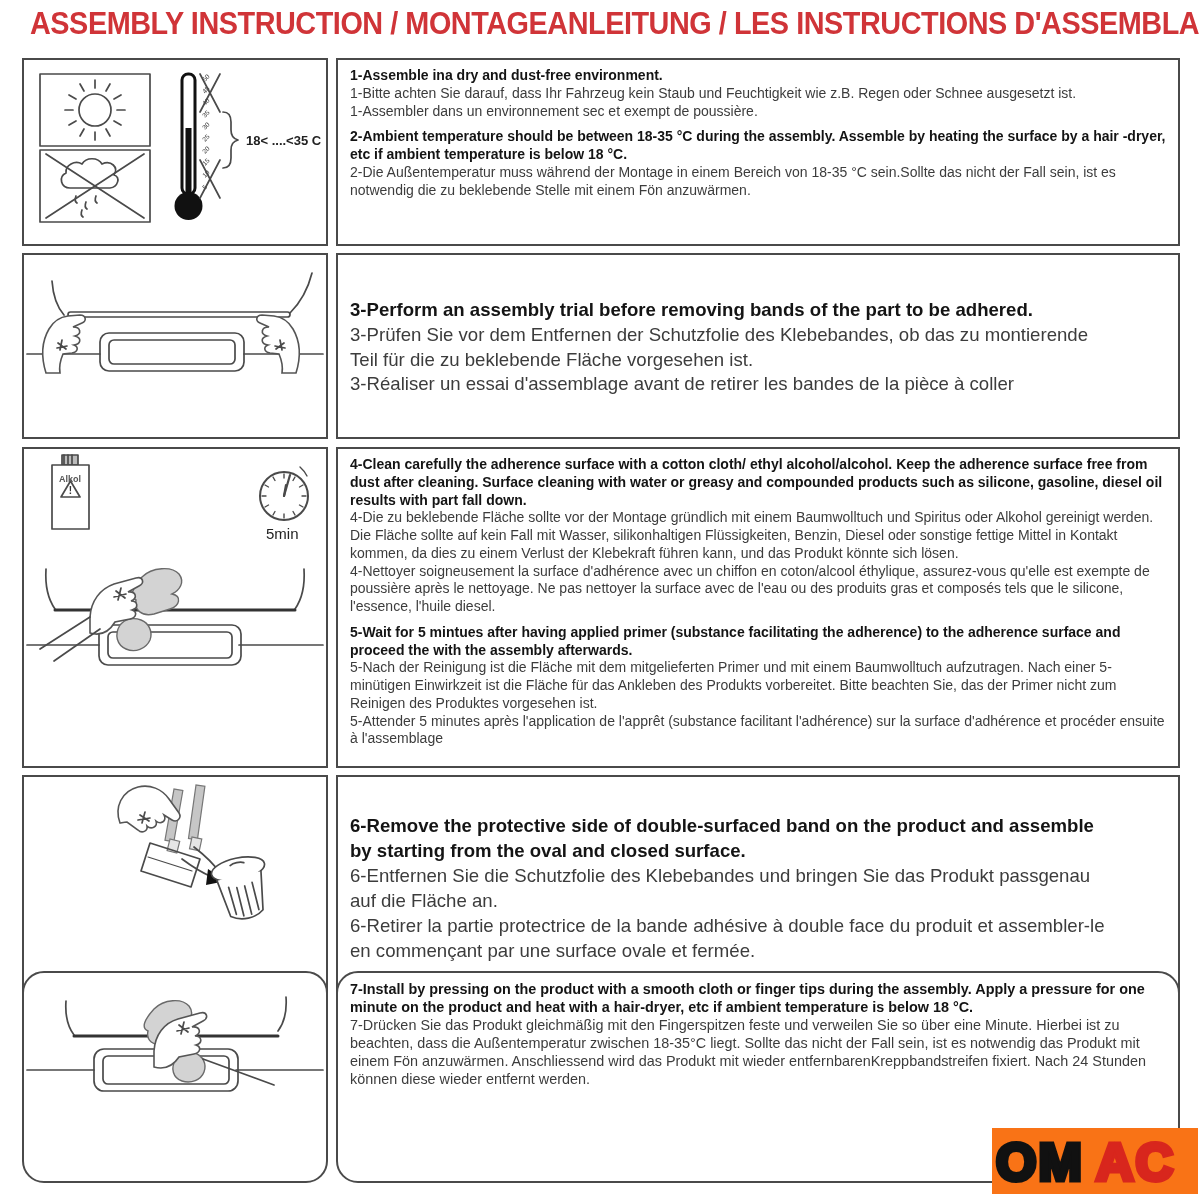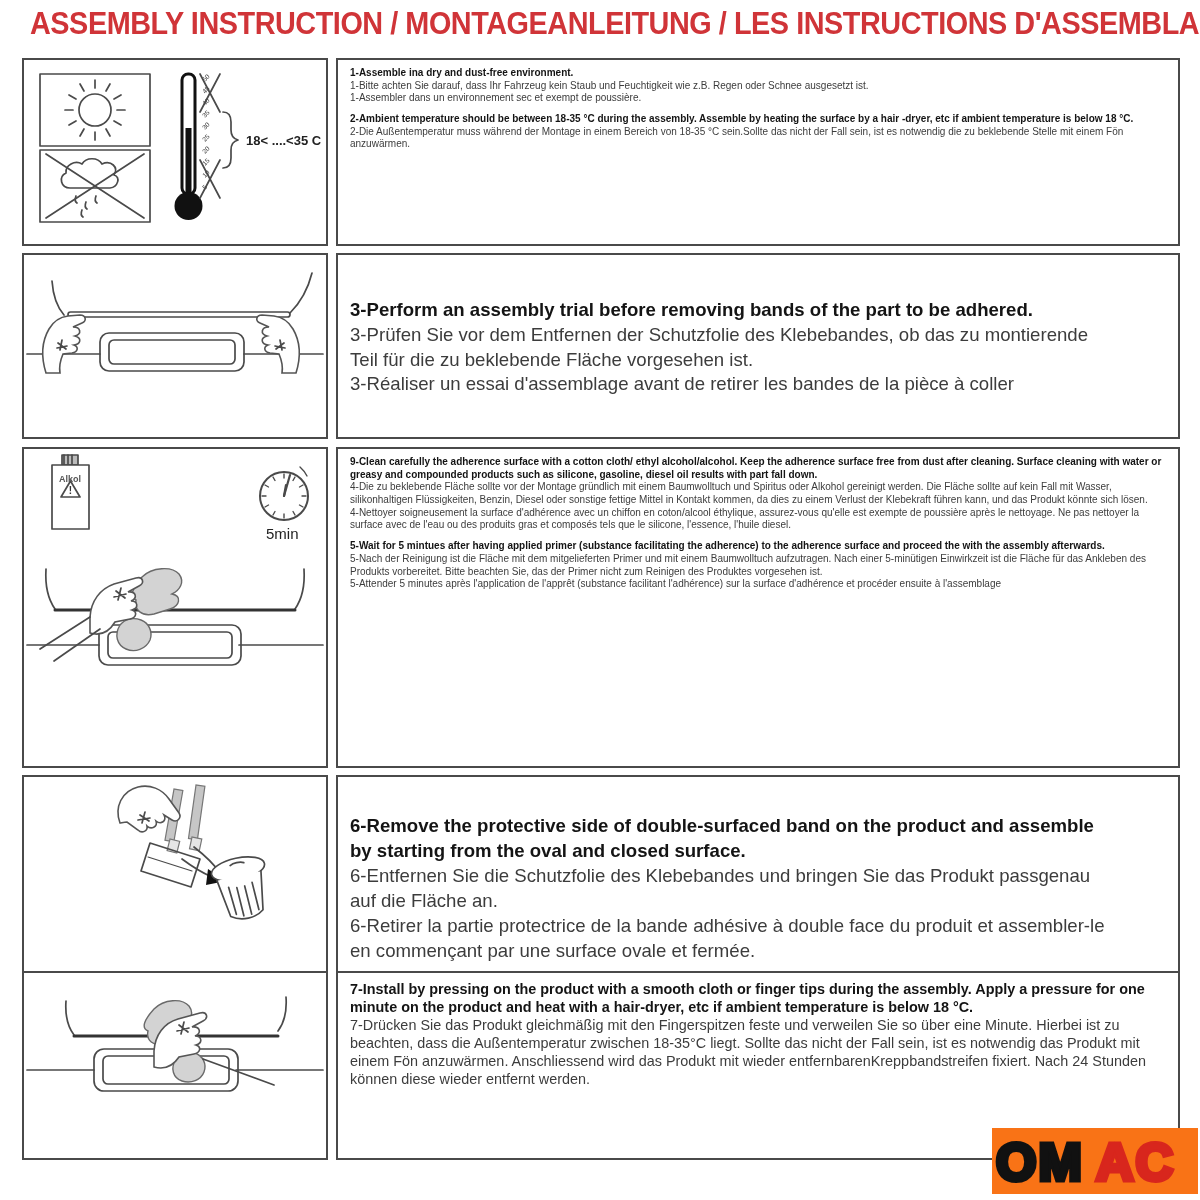--- a/index.html
+++ b/index.html
@@ -8,22 +8,22 @@
   .title{position:absolute;left:30px;top:6px;font-size:31px;font-weight:bold;
          color:#d03438;white-space:nowrap;letter-spacing:-0.5px;
          transform:scaleX(0.93);transform-origin:left center;}
   .row-illus{position:absolute;left:22px;width:306px;border:2px solid #4a4a4a;background:#fff;box-sizing:border-box;}
   .row-text{position:absolute;left:336px;width:844px;border:2px solid #4a4a4a;background:#fff;box-sizing:border-box;
             padding:7px 10px 4px 12px;}
   .r1{top:58px;height:188px;}
   .r2{top:253px;height:186px;}
   .r3{top:447px;height:321px;}
   .r4{top:775px;height:225px;}
-  .r5{top:971px;height:189px;}
-  .txt p{margin:0;font-size:10px;line-height:1.27;color:#3c3c3c;}
+  .r5{top:971px;height:212px;border-radius:22px;}
+  .txt p{margin:0;font-size:14px;line-height:1.27;color:#3c3c3c;}
   .txt p.b{font-weight:bold;color:#141414;}
   .txt p.gap{margin-top:8px;}
   .big{display:flex;flex-direction:column;justify-content:center;padding-right:58px;}
   .big p{font-size:18.6px;line-height:1.34;}
   .r5t p{font-size:14.4px;line-height:1.25;}
   svg{display:block;}
   .lineart{stroke:#4a4a4a;fill:none;stroke-width:1.7;stroke-linecap:round;stroke-linejoin:round;}
   .thick{stroke:#333;stroke-width:3;}
   .inkfill{fill:#111;stroke:none;}
   .cloth{fill:#d3d3d3;stroke:#6a6a6a;stroke-width:1.4;}
@@ -193,21 +193,21 @@
         <path class="cloth" d="M96,176 c-6,10 -3,20 6,24 c9,4 20,0 24,-9 c3,-8 -1,-17 -9,-20 c-8,-3 -16,-1 -21,5 z"></path>
         <path class="handfill" d="M66,168 c1,-16 10,-28 24,-33 l22,-6 c7,-2 9,5 3,8 l-11,6 c8,-1 10,6 3,9 c7,0 8,7 1,9 c6,2 4,8 -2,9 l-15,3 c-6,10 -15,14 -25,11 z"></path>
         <path class="lineart" stroke-width="1.1" d="M92,142 l9,7 M97,139 l-3,12 M90,148 l12,-3"></path>
         <line x1="66" y1="168" x2="16" y2="200" class="lineart"></line>
         <line x1="76" y1="180" x2="30" y2="212" class="lineart"></line>
       </g>
     </svg>
   </div>
 
   <div class="row-text r3 txt">
-    <p class="b">9-Clean carefully the adherence surface with a cotton cloth/ ethyl alcohol/alcohol. Keep the adherence surface free from dust after cleaning. Surface cleaning with water or greasy and compounded products such as silicone, gasoline, diesel oil results with part fall down.</p>
+    <p class="b">4-Clean carefully the adherence surface with a cotton cloth/ ethyl alcohol/alcohol. Keep the adherence surface free from dust after cleaning. Surface cleaning with water or greasy and compounded products such as silicone, gasoline, diesel oil results with part fall down.</p>
     <p>4-Die zu beklebende Fläche sollte vor der Montage gründlich mit einem Baumwolltuch und Spiritus oder Alkohol gereinigt werden. Die Fläche sollte auf kein Fall mit Wasser, silikonhaltigen Flüssigkeiten, Benzin, Diesel oder sonstige fettige Mittel in Kontakt kommen, da dies zu einem Verlust der Klebekraft führen kann, und das Produkt könnte sich lösen.</p>
     <p>4-Nettoyer soigneusement la surface d'adhérence avec un chiffon en coton/alcool éthylique, assurez-vous qu'elle est exempte de poussière après le nettoyage. Ne pas nettoyer la surface avec de l'eau ou des produits gras et composés tels que le silicone, l'essence, l'huile diesel.</p>
     <p class="b gap">5-Wait for 5 mintues after having applied primer (substance facilitating the adherence) to the adherence surface and proceed the with the assembly afterwards.</p>
     <p>5-Nach der Reinigung ist die Fläche mit dem mitgelieferten Primer und mit einem Baumwolltuch aufzutragen. Nach einer 5-minütigen Einwirkzeit ist die Fläche für das Ankleben des Produkts vorbereitet. Bitte beachten Sie, das der Primer nicht zum Reinigen des Produktes vorgesehen ist.</p>
     <p>5-Attender 5 minutes après l'application de l'apprêt (substance facilitant l'adhérence) sur la surface d'adhérence et procéder ensuite à l'assemblage</p>
   </div>
 
   <div class="row-illus r4">
     <svg width="302" height="185" viewBox="0 0 302 185">
 

